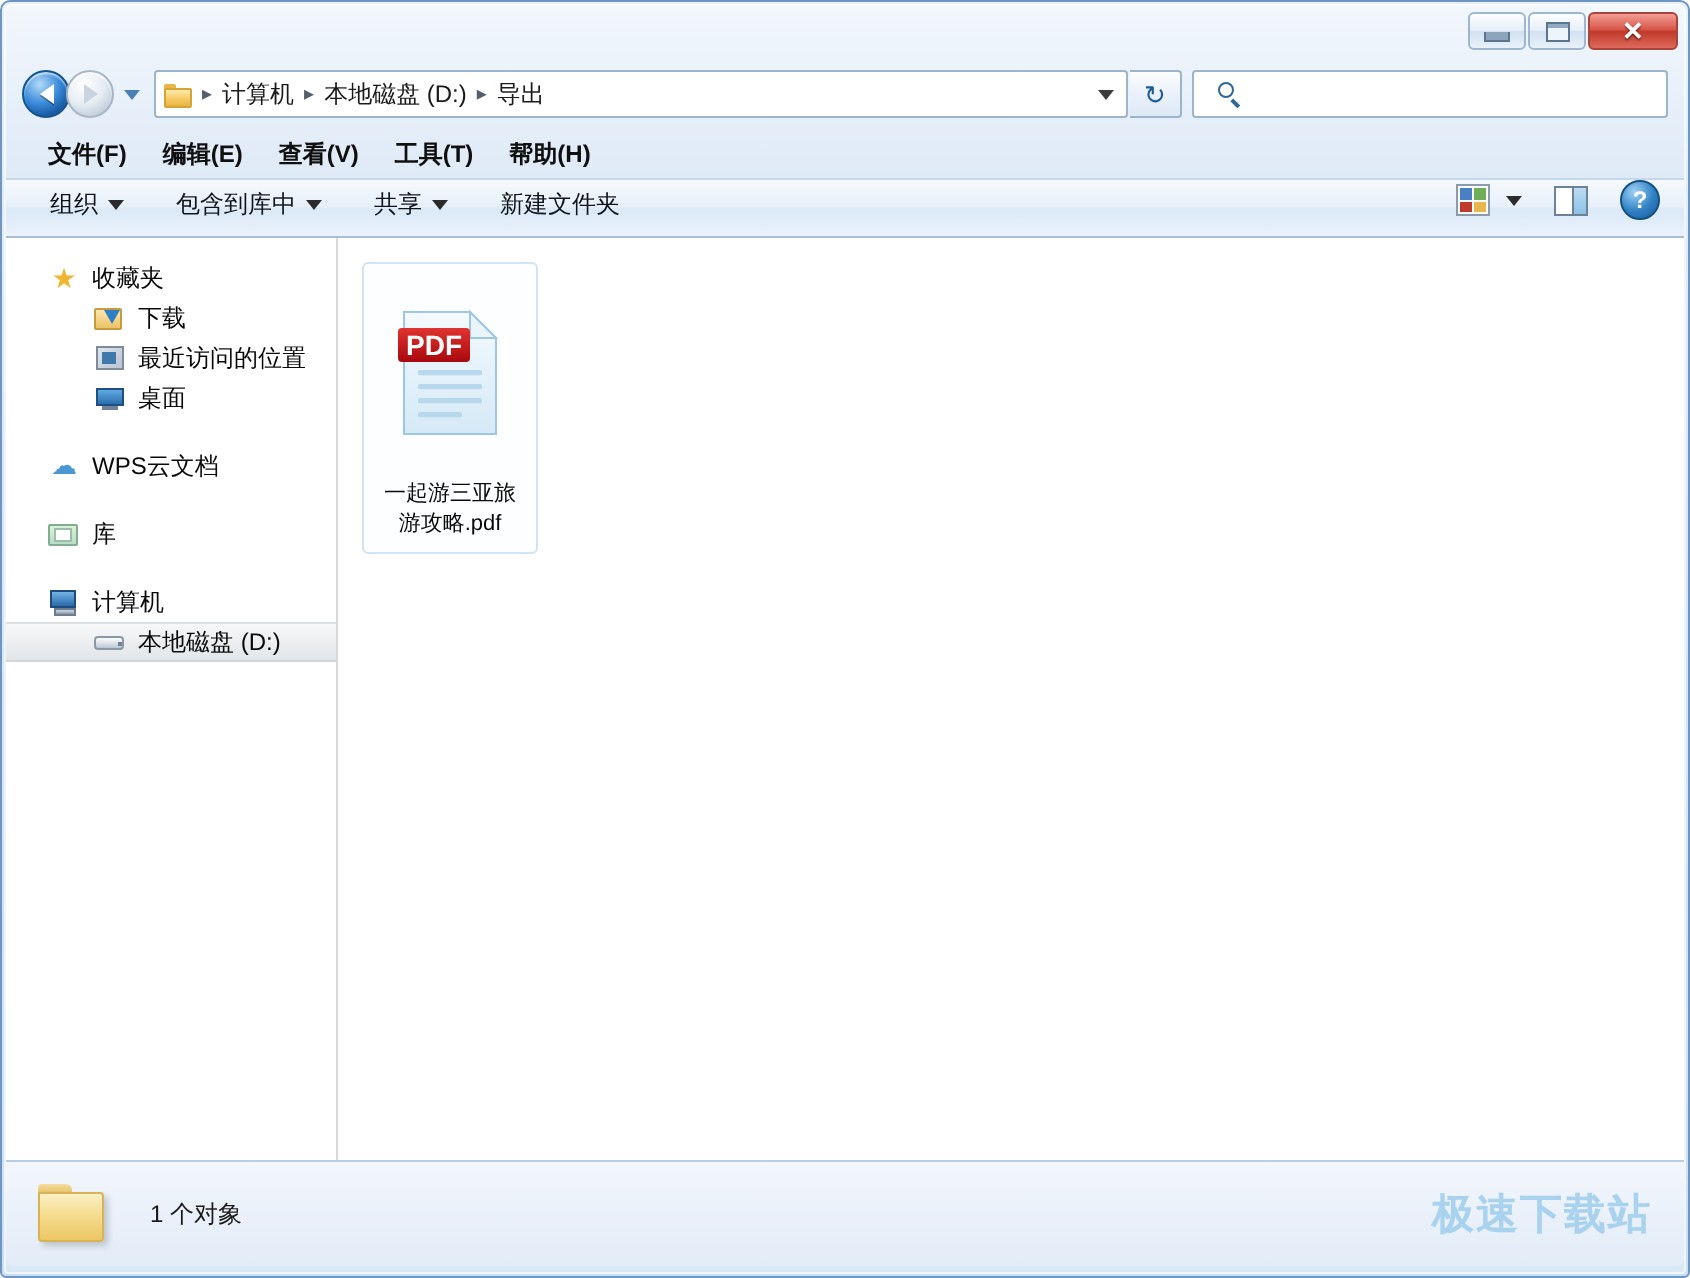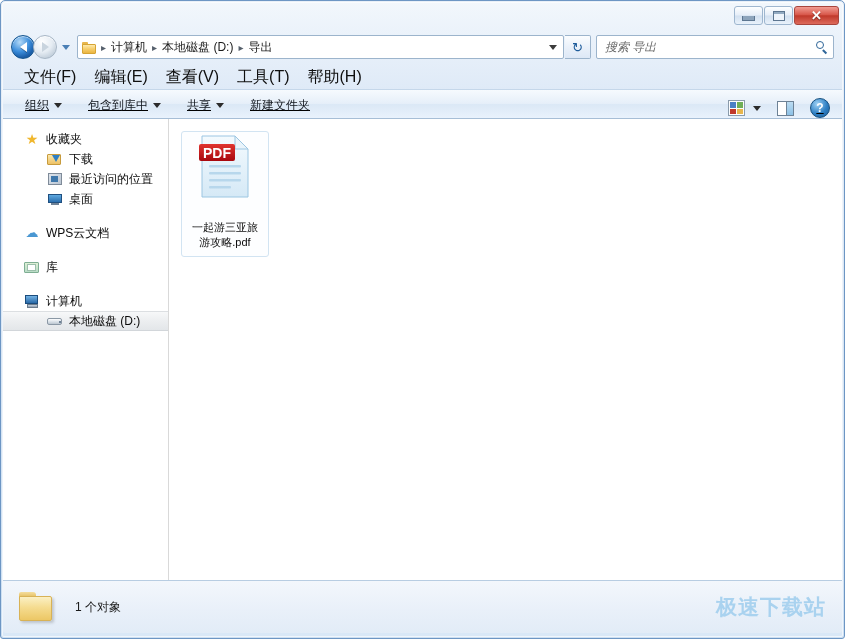--- a/index.html
+++ b/index.html
@@ -278,40 +278,40 @@
     position: absolute;
     left: 0; top: 64px;
     width: 841px;
     height: 23px;
     display: flex;
     align-items: center;
     padding-left: 13px;
     box-sizing: border-box;
   }
   .menu-item {
-    font-size: 16px;
+    font-size: 12px;
     color: #0f0f0f;
     padding: 2px 9px;
     white-space: nowrap;
+    font-weight: bold;
   }
 
   
   #toolbar {
     position: absolute;
     left: 1px; top: 87px;
     width: 839px;
     height: 30px;
     box-sizing: border-box;
     background: linear-gradient(to bottom, #f6fafe 0%, #e6eff9 48%, #dbe8f6 52%, #e9f2fc 100%);
     border-top: 1px solid #c5d7ea;
     border-bottom: 1px solid #a7bed6;
     display: flex;
-    align-items: flex-end;
+    align-items: flex-start;
     padding-left: 14px;
-    text-decoration: underline;
   }
   .tb-item {
     font-size: 12px;
     color: #10151c;
     padding: 4px 8px;
     display: flex;
     align-items: center;
     white-space: nowrap;
     margin-right: 10px;
   }
@@ -549,21 +549,21 @@
   #content {
     flex: 1;
     height: 461px;
     background: #ffffff;
     position: relative;
     padding: 12px 0 0 12px;
     box-sizing: border-box;
   }
   .file-tile {
     width: 88px;
-    padding: 2px 4px 6px 4px;
+    padding: 22px 4px 6px 4px;
     box-sizing: border-box;
     border: 1px solid #d2e4f2;
     border-radius: 3px;
     background: #fdfeff;
     display: flex;
     flex-direction: column;
     align-items: center;
   }
   .pdf-icon {
     width: 55px;
@@ -676,21 +676,20 @@
         <span id="addr-drop">
             <i></i>
           </span>
       </div>
 
       <div id="refresh-btn">
         <span>↻</span>
       </div>
 
       <div id="searchbox">
-        <input id="search-input" type="text" placeholder="搜索 导出" style="">
         <span class="search-glass"></span>
       </div>
     </div>
 
     <div id="menubar">
       <span class="menu-item">文件(F)</span>
       <span class="menu-item">编辑(E)</span>
       <span class="menu-item">查看(V)</span>
       <span class="menu-item">工具(T)</span>
       <span class="menu-item">帮助(H)</span>

